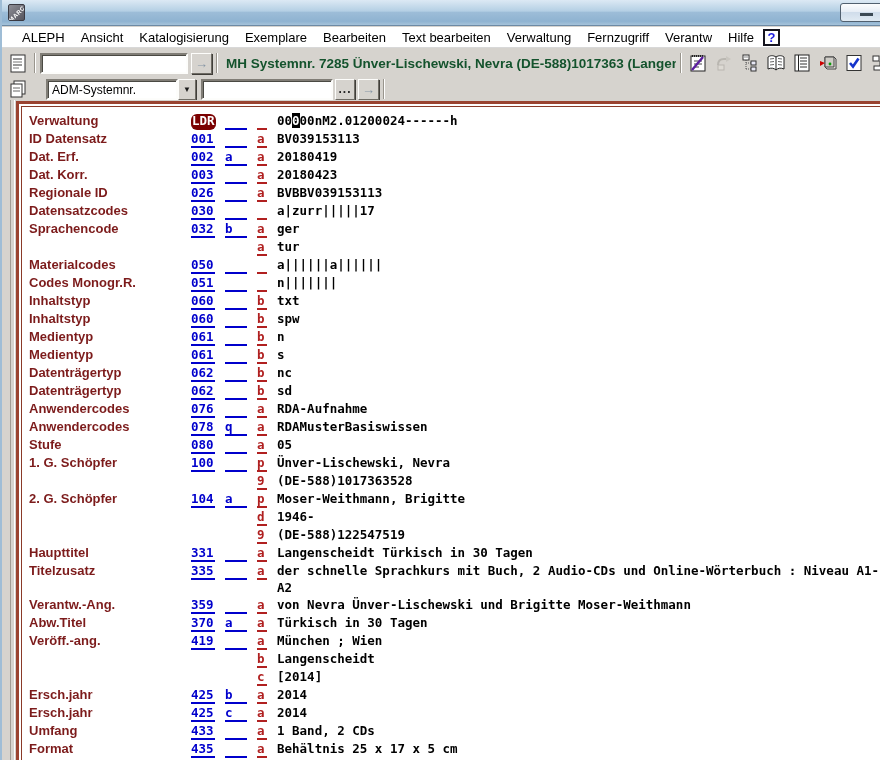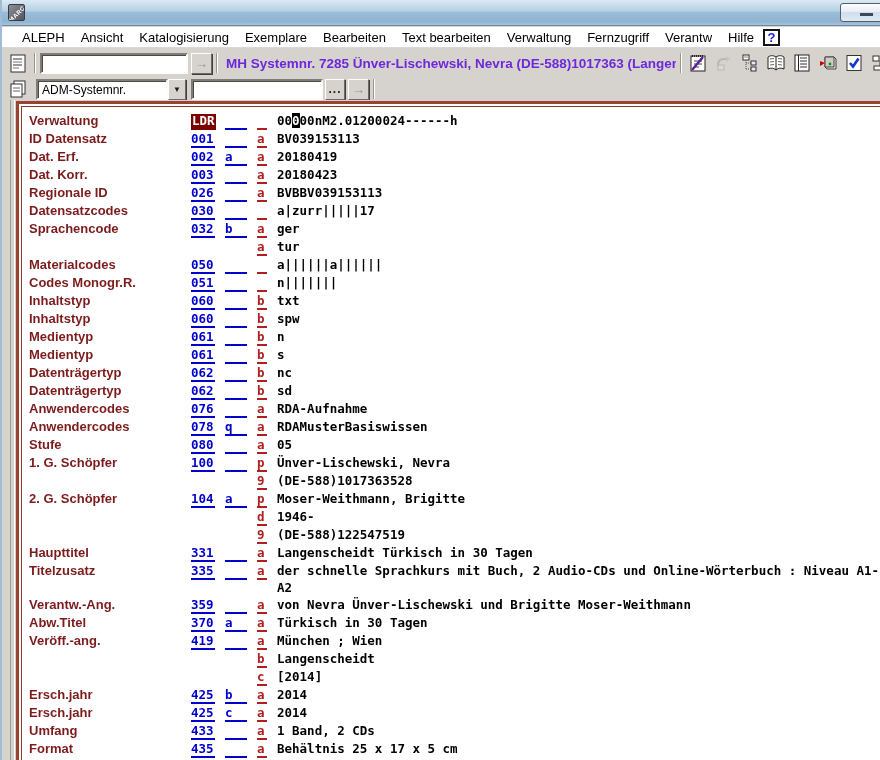--- a/index.html
+++ b/index.html
@@ -68,27 +68,27 @@
   #tb2-input{ width:132px; }
   .raised{
     background:#d6d3ce;
     border-top:1px solid #fdfdfb; border-left:1px solid #fdfdfb;
     border-bottom:1px solid #6e6b64; border-right:1px solid #6e6b64;
     box-shadow:1px 1px 0 #403e39;
   }
   .arrow-btn{ width:21px; height:21px; display:flex; align-items:center; justify-content:center; margin-left:3px; flex:none; }
   .arrow-glyph{ font-size:13px; font-weight:bold; color:#8796a5; line-height:1; }
   .record-info{
-    color:#6d28d9; font-weight:bold; font-size:13.5px;
+    color:#14532d; font-weight:bold; font-size:13.5px;
     white-space:nowrap; overflow:hidden; flex:1; margin-left:4px;
   }
   .icon-group{ display:flex; flex:none; width:194px; overflow:hidden; gap:2px; }
   .icon-btn{ width:24px; height:24px; display:flex; align-items:center; justify-content:center; flex:none; }
 
-  .combo{ display:flex; margin-left:6px; flex:none; }
+  .combo{ display:flex; margin-left:16px; flex:none; }
   .combo-field{ width:132px; height:21px; font-size:12px; color:#000; padding:2px 4px; white-space:nowrap; overflow:hidden; }
   .combo-btn{ width:18px; height:21px; display:flex; align-items:center; justify-content:center; font-size:8px; color:#1a1a1a; flex:none; }
   .dots-btn{ width:20px; height:21px; display:flex; align-items:center; justify-content:center; font-weight:bold; font-size:12px; color:#222; margin-left:2px; flex:none; letter-spacing:1px; }
 
   
   .main{ position:absolute; top:100px; left:0; width:880px; height:680px; background:#d6d3ce; }
   .gutter{
     position:absolute; left:0; top:0; width:13px; height:100%;
     background:#d6d3ce; border-right:1px solid #fff;
   }
@@ -102,21 +102,21 @@
     box-shadow:inset 0 0 0 2px #ffffff, inset 0 0 0 3px #8a3a28;
   }
   .rows{ padding:8px 4px 0 10px; }
   .rrow{
     display:grid; grid-template-columns:162px 34px 32px 20px 1fr;
     line-height:17px; align-items:baseline;
   }
   .rlabel{ font-weight:bold; color:#7c1b1b; font-size:13px; }
   .mono{ font-family:"DejaVu Sans Mono", monospace; font-weight:bold; font-size:12.5px; }
   .rtag .u{ display:inline-block; min-width:24px; border-bottom:2px solid #0000cc; color:#0000cc; line-height:14px; }
-  .rtag .u.sel{ background:#7b0000; color:#fff; border-bottom-color:#7b0000; padding:0 1px; }
+  .rtag .u.sel{ background:#7b0000; color:#fff; border-bottom-color:#7b0000; padding:0 1px;border-radius:6px; }
   .rtag .u.none{ border-bottom-color:transparent; }
   .rind .u{ display:inline-block; width:22px; border-bottom:2px solid #0000cc; color:#0000cc; line-height:14px; }
   .rind .u.none{ border-bottom-color:transparent; }
   .rsub .u{ display:inline-block; width:10px; border-bottom:2px solid #b02020; color:#b02020; line-height:14px; }
   .rval{ color:#000; white-space:pre-wrap; word-break:break-word; }
   .cursor{ background:#000; color:#fff; }
 
   svg{ display:block; }
 </style>
 </head>

